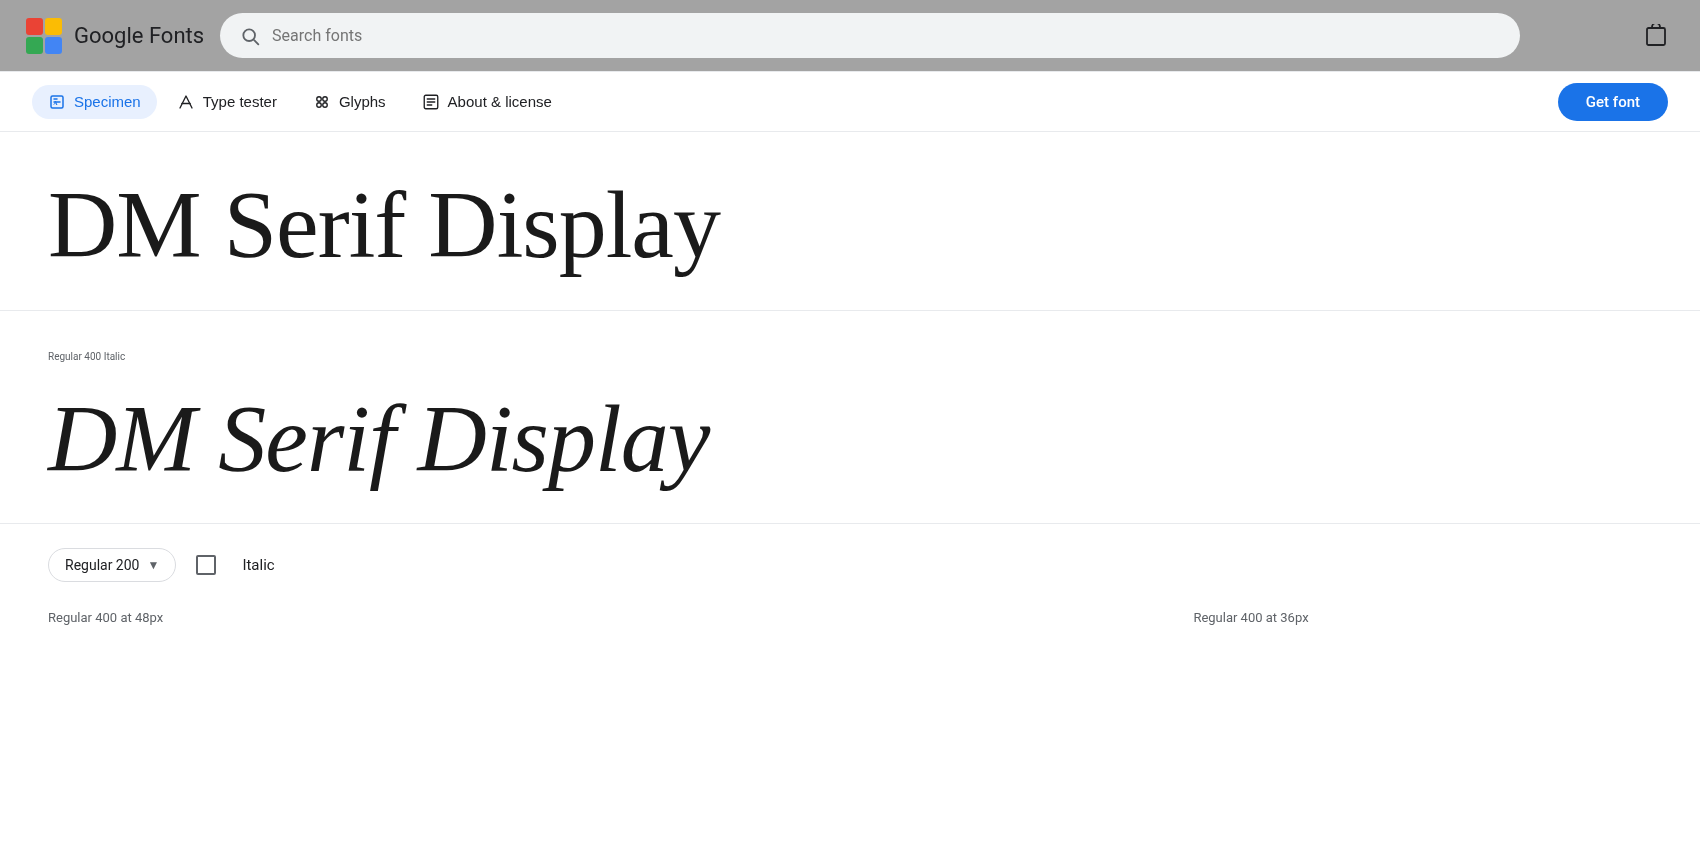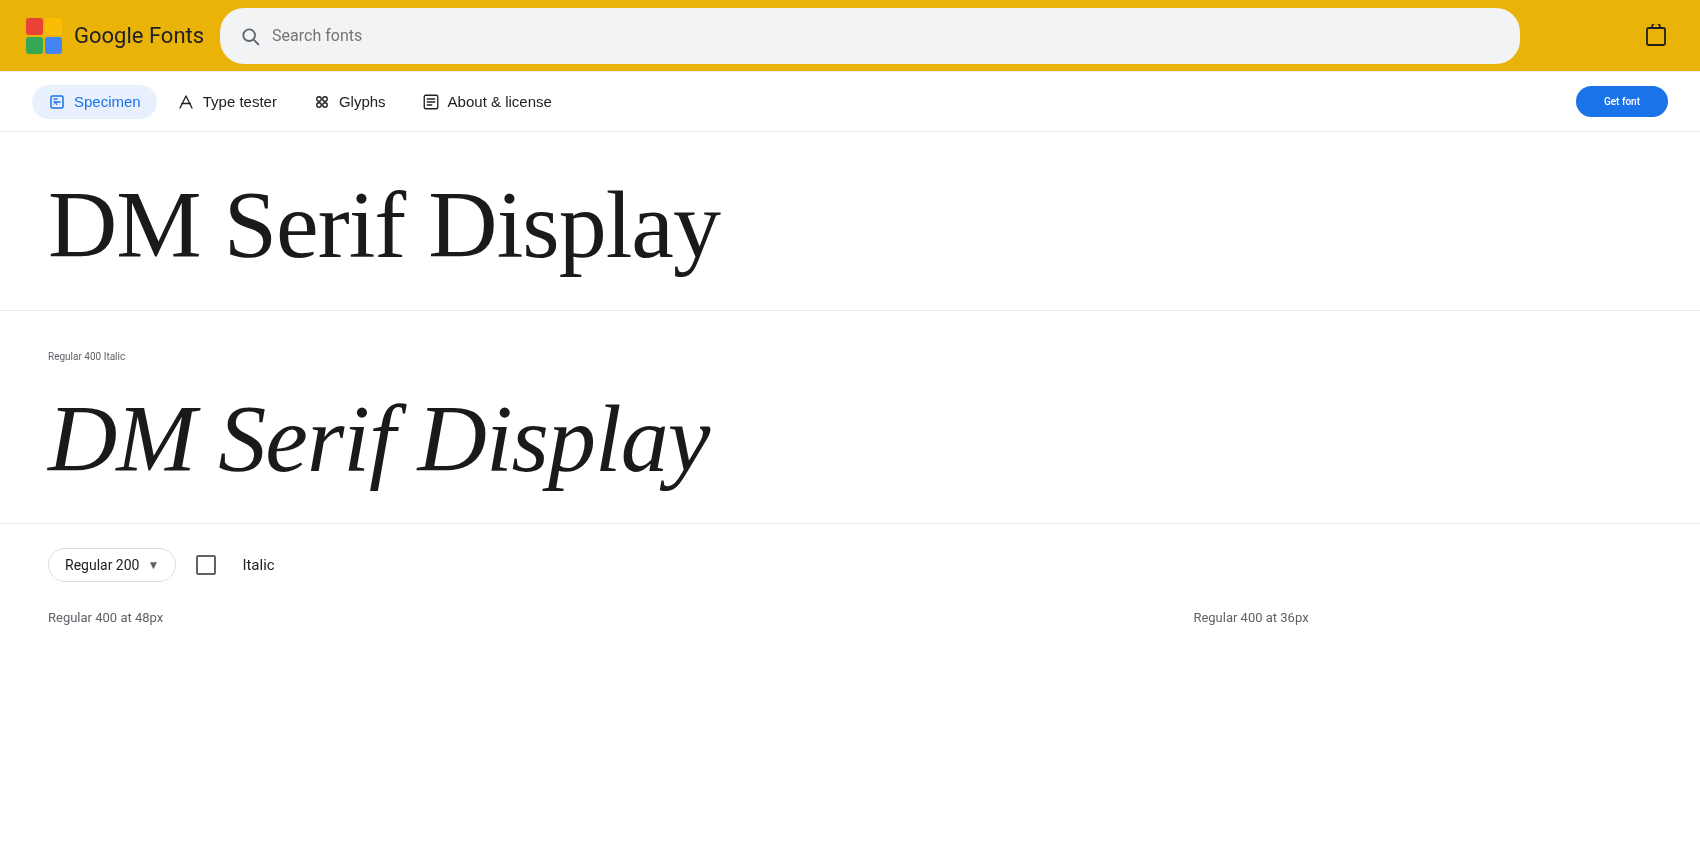--- a/index.html
+++ b/index.html
@@ -10,21 +10,21 @@
       color: #202124;
       width: 1700px;
       min-height: 850px;
     }
 
     
     .header {
       display: flex;
       align-items: center;
       padding: 12px 24px;
-      background: #eab308;
+      background: #a3a3a3;
       border-bottom: 1px solid #e8eaed;
       height: 72px;
       gap: 16px;
     }
 
     .logo-area {
       display: flex;
       align-items: center;
       gap: 10px;
       flex-shrink: 0;
@@ -48,21 +48,21 @@
       max-width: 1300px;
     }
 
     .search-bar {
       display: flex;
       align-items: center;
       background: #f1f3f4;
       border-radius: 24px;
       padding: 10px 20px;
       gap: 12px;
-      height: 56px;
+      height: 45px;
     }
 
     .search-icon-wrap {
       color: #5f6368;
       display: flex;
       align-items: center;
     }
 
     .search-input {
       border: none;
@@ -131,21 +131,21 @@
       align-items: center;
     }
 
     .get-font-btn {
       margin-left: auto;
       background: #1a73e8;
       color: #fff;
       border: none;
       border-radius: 24px;
       padding: 10px 28px;
-      font-size: 10px;
+      font-size: 15px;
       font-weight: 500;
       cursor: pointer;
       font-family: inherit;
     }
 
     
     .main-content {
       padding: 0;
     }
 

